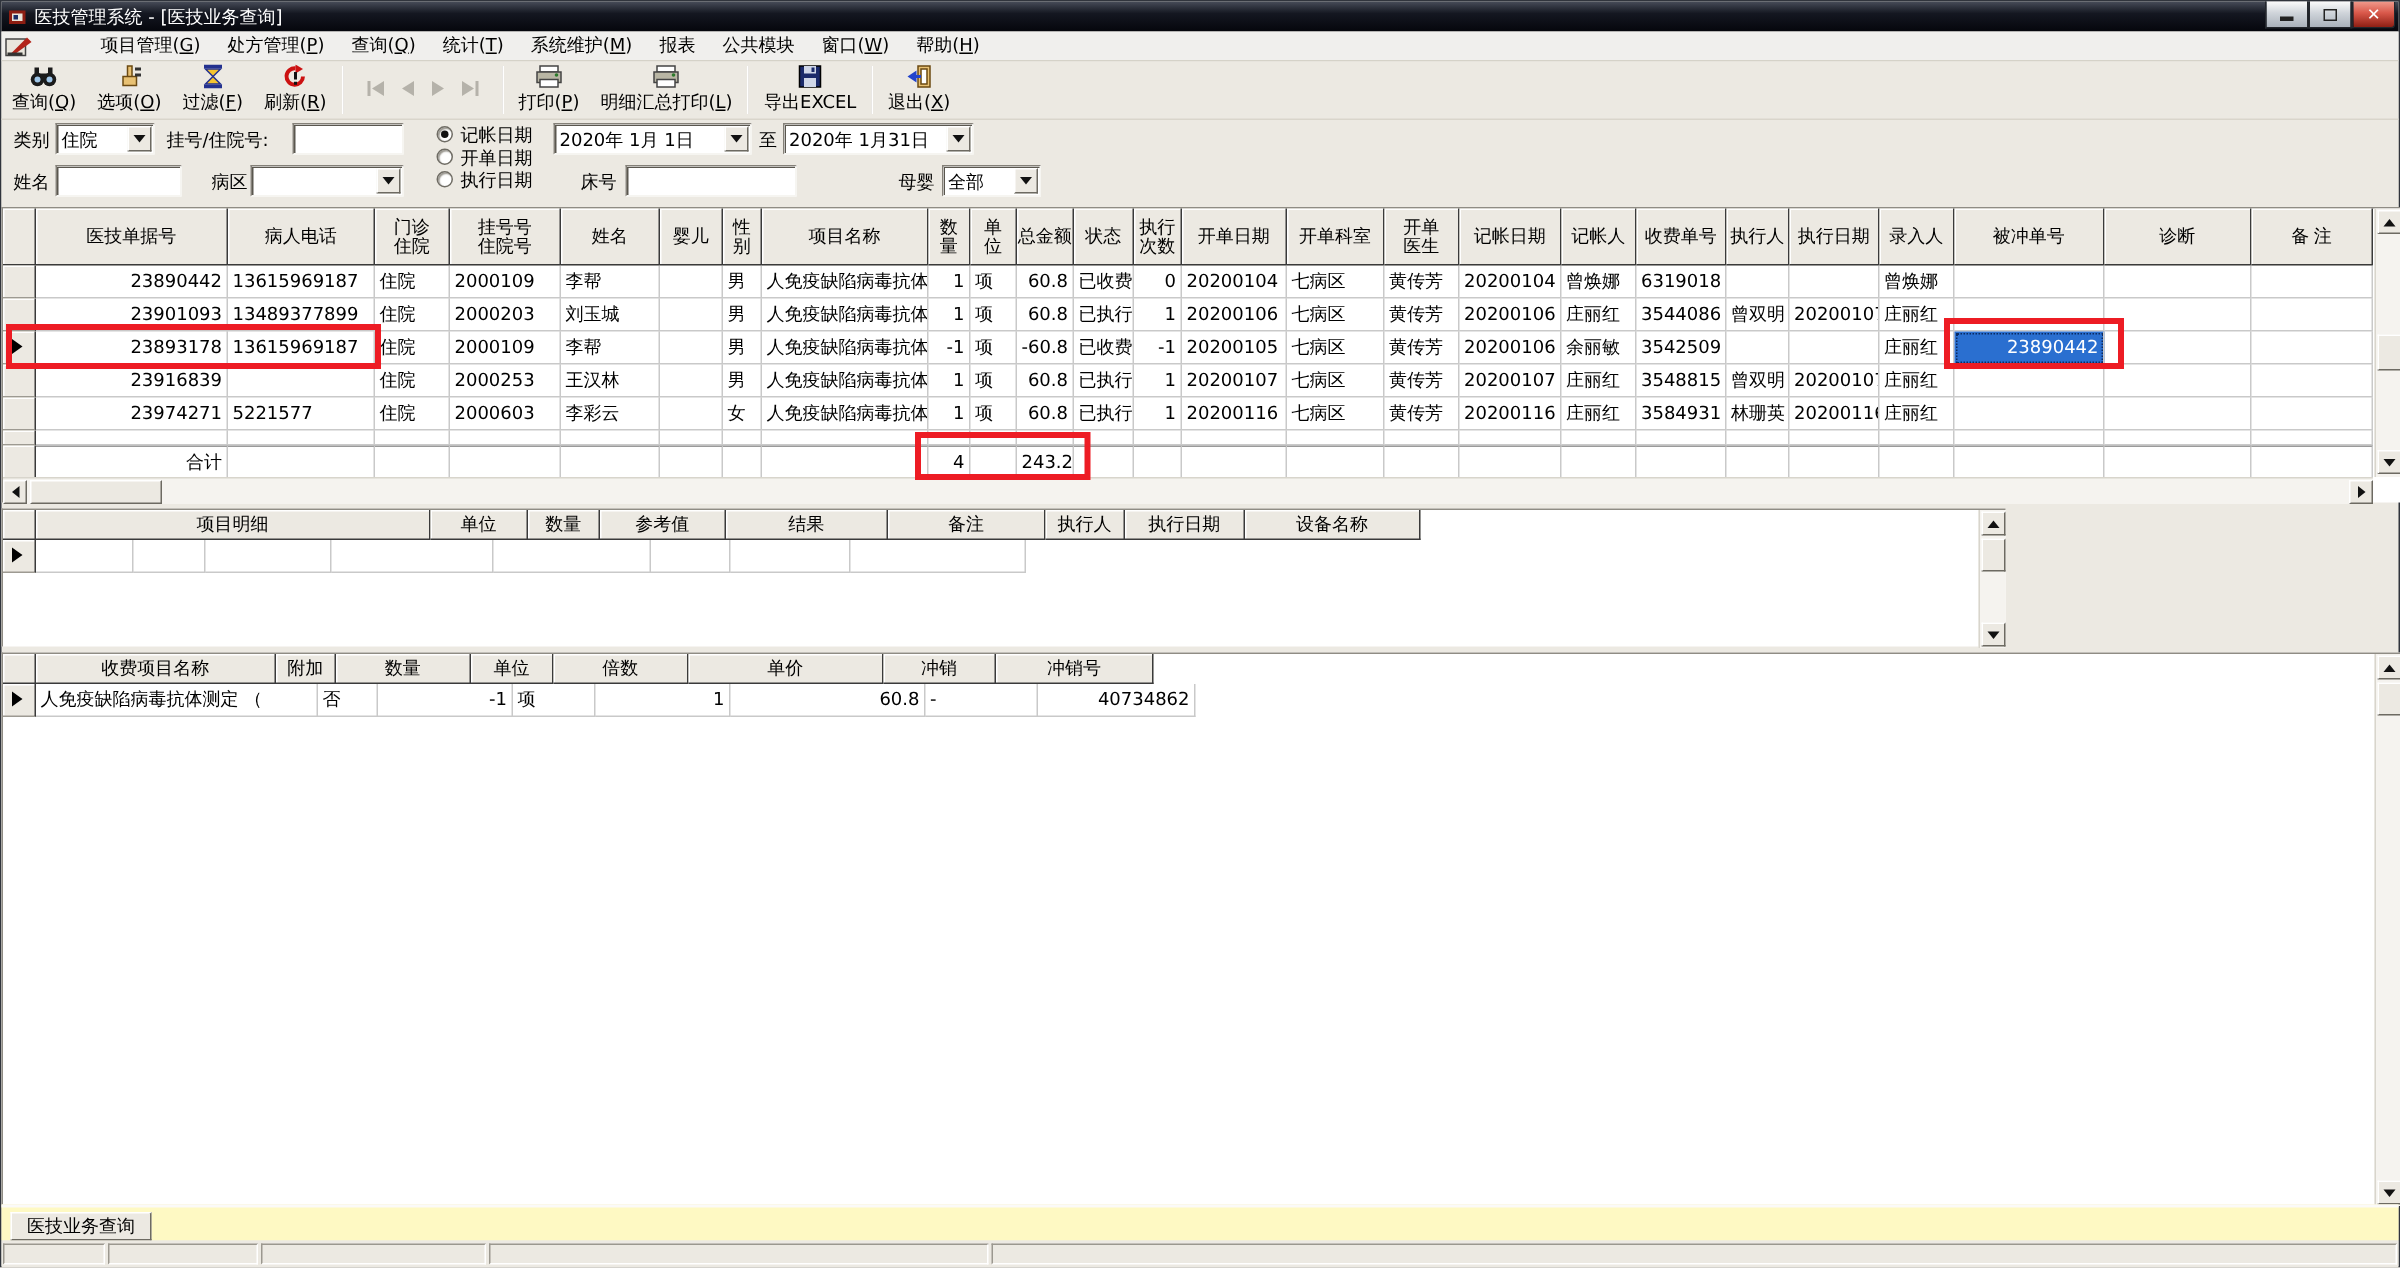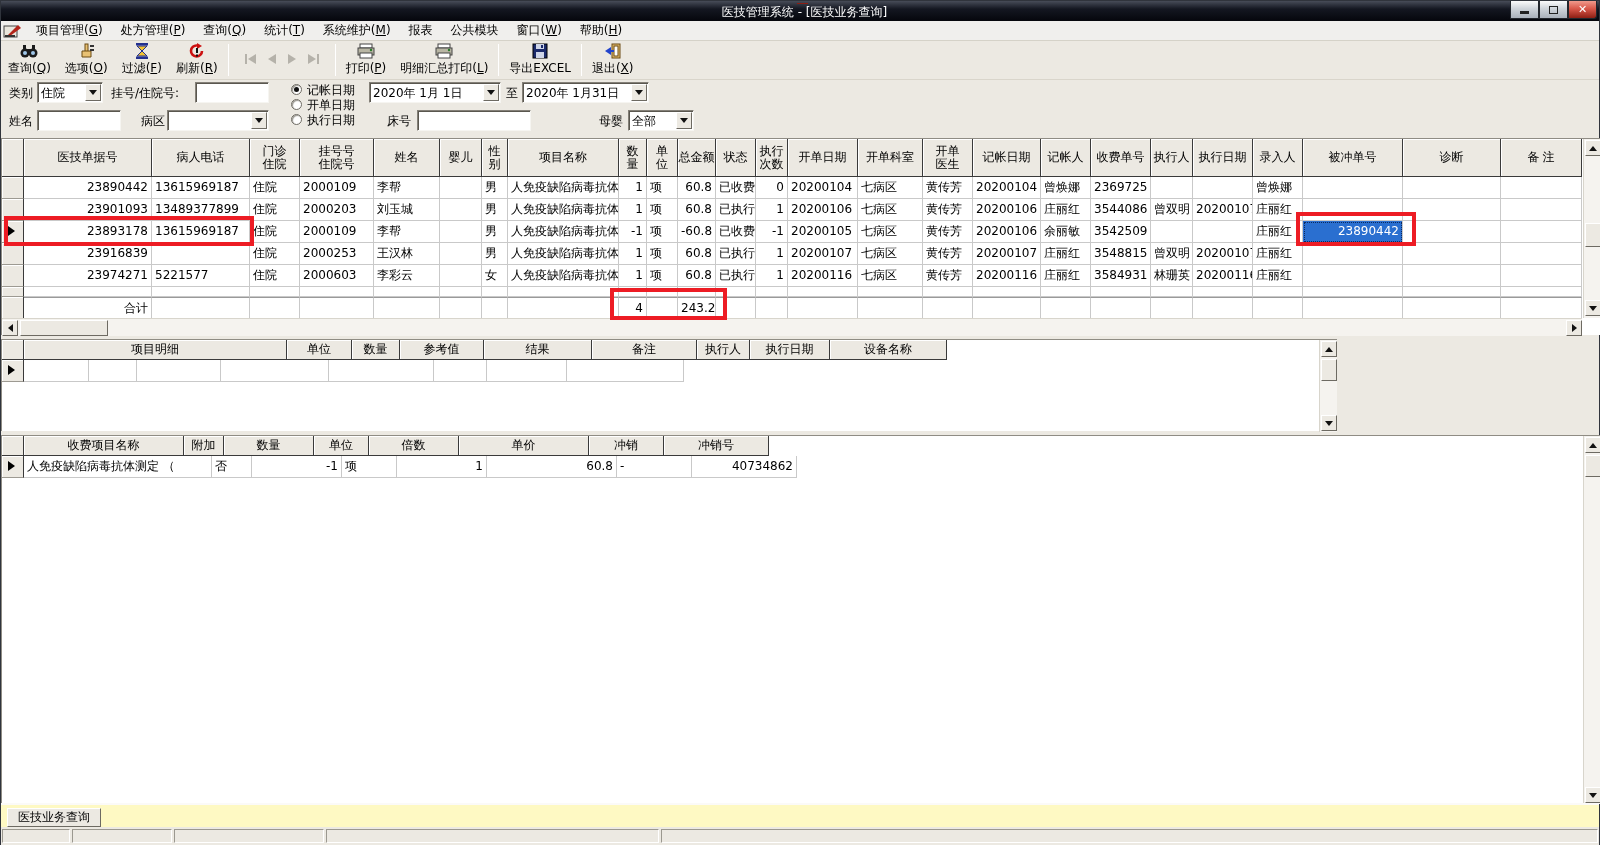--- a/index.html
+++ b/index.html
@@ -3,33 +3,33 @@
 <meta charset="utf-8">
 <style>
   html,body{margin:0;padding:0;width:1600px;height:845px;overflow:hidden;
     font-family:"DejaVu Sans","Liberation Sans",sans-serif;font-size:12px;color:#000;background:#ece9e2;}
   *{box-sizing:border-box;}
   .abs{position:absolute;}
   #win{position:relative;width:1600px;height:845px;border:1px solid #30343c;background:#ece9e2;}
 
   
   #titlebar{left:0;top:0;width:100%;height:20px;background:linear-gradient(#474c58,#141721 40%,#05060c);
-    display:flex;align-items:center;color:#fff;padding-left:4px;flex-direction:column;}
+    display:flex;align-items:center;color:#fff;padding-left:4px;}
   #titlebar .ttl{margin-left:5px;font-size:12px;}
   .winbtns{position:absolute;right:2px;top:0;display:flex;}
   .wbtn{width:29px;height:18px;border:1px solid #23262c;border-top:none;display:flex;align-items:center;justify-content:center;
     background:linear-gradient(#fbfbfb,#cfd4da 45%,#aab1bb);}
   .wbtn.close{background:linear-gradient(#f09a8c,#d9584a 45%,#8e1f14);border-bottom-right-radius:3px;}
   .glyph-min{width:9px;height:3px;background:#222;margin-top:6px;}
   .glyph-rest{width:9px;height:8px;border:1px solid #222;background:transparent;}
   .glyph-x{color:#fff;font-weight:bold;font-size:11px;line-height:11px;}
 
   
   #menubar{left:0;top:20px;width:100%;height:20px;background:#f0efed;border-bottom:1px solid #d5d2c8;
-    display:flex;align-items:center;}
+    display:flex;align-items:center;gap:31px;}
   .menu-item{padding:2px 9px;cursor:default;}
   .menu-item u{text-decoration:underline;}
   .mdibtns{position:absolute;right:4px;top:22px;display:flex;gap:2px;}
   .mdib{width:21px;height:16px;background:#f2f1ef;border:1px solid #9b9b9b;display:flex;align-items:center;justify-content:center;color:#333;}
 
   
   #toolbar{left:0;top:40px;width:100%;height:39px;background:#ece9e2;border-bottom:1px solid #d9d5cb;display:flex;align-items:stretch;}
   .tbtn{display:flex;flex-direction:column;align-items:center;justify-content:center;padding:1px 7px;margin:1px 0;}
   .tbtn .ic{height:17px;display:flex;align-items:flex-end;justify-content:center;}
   .tbtn .lb{margin-top:1px;white-space:nowrap;}
@@ -357,21 +357,21 @@
           <div class="dcell r" style="width:28px;height:22px">1</div>
           <div class="dcell" style="width:31px;height:22px">项</div>
           <div class="dcell r" style="width:38px;height:22px">60.8</div>
           <div class="dcell" style="width:40px;height:22px">已收费</div>
           <div class="dcell r" style="width:32px;height:22px">0</div>
           <div class="dcell" style="width:70px;height:22px">20200104</div>
           <div class="dcell" style="width:65px;height:22px">七病区</div>
           <div class="dcell" style="width:50px;height:22px">黄传芳</div>
           <div class="dcell" style="width:68px;height:22px">20200104</div>
           <div class="dcell" style="width:50px;height:22px">曾焕娜</div>
-          <div class="dcell r" style="width:60px;height:22px">2369725</div>
+          <div class="dcell r" style="width:60px;height:22px">6319018</div>
           <div class="dcell" style="width:42px;height:22px"></div>
           <div class="dcell" style="width:60px;height:22px"></div>
           <div class="dcell" style="width:50px;height:22px">曾焕娜</div>
           <div class="dcell r" style="width:100px;height:22px"></div>
           <div class="dcell" style="width:98px;height:22px"></div>
           <div class="dcell" style="width:81px;height:22px"></div>
         </div>
         <div class="grid-row">
           <div class="mcell" style="width:22px;height:22px"></div>
           <div class="dcell r" style="width:128px;height:22px">23901093</div>

